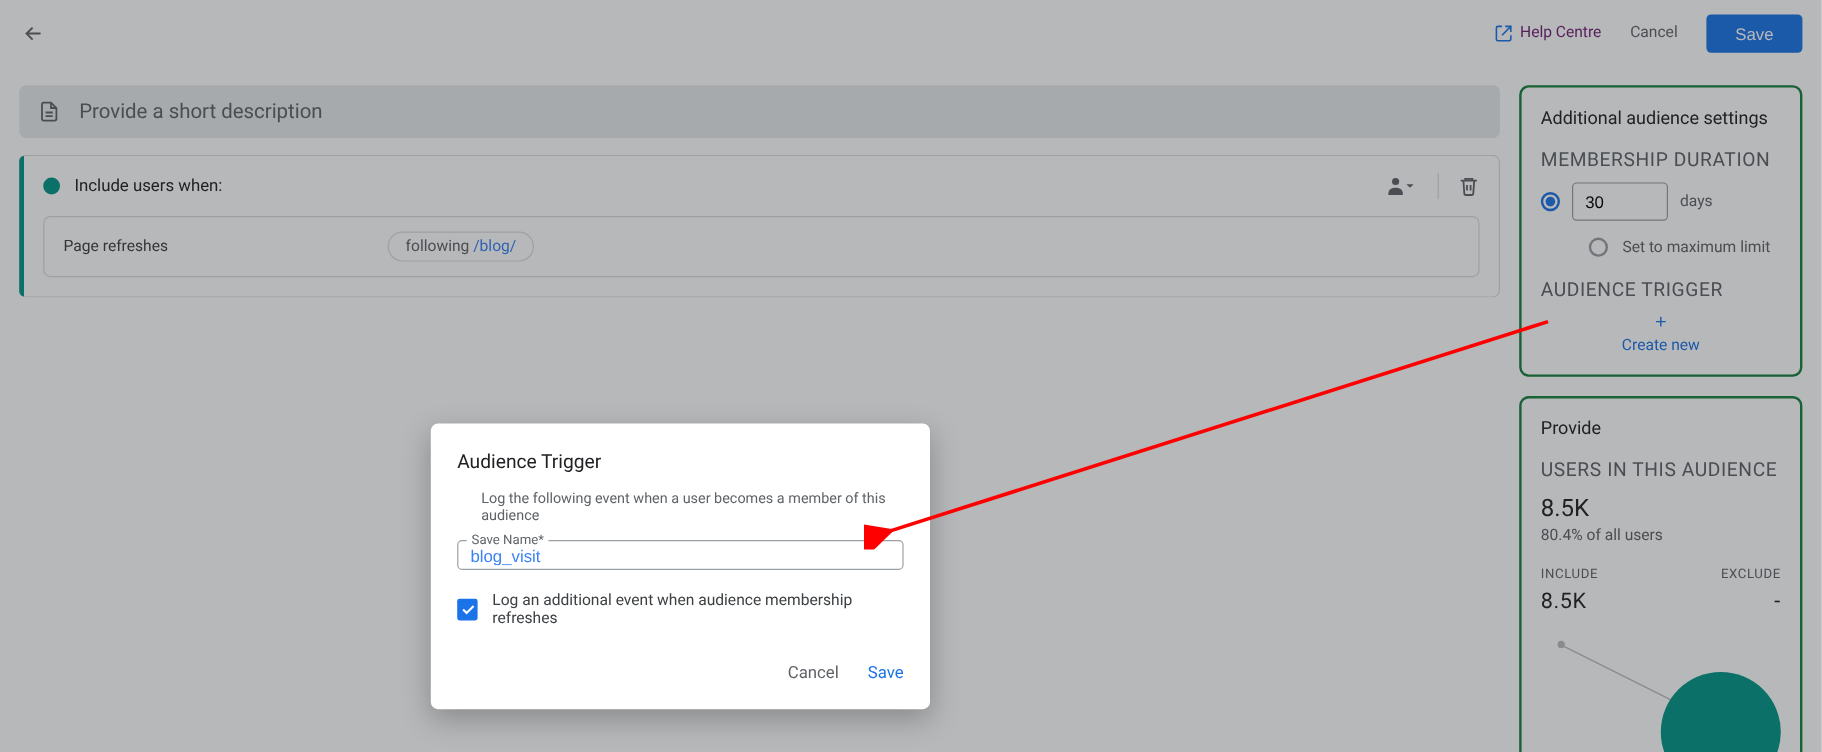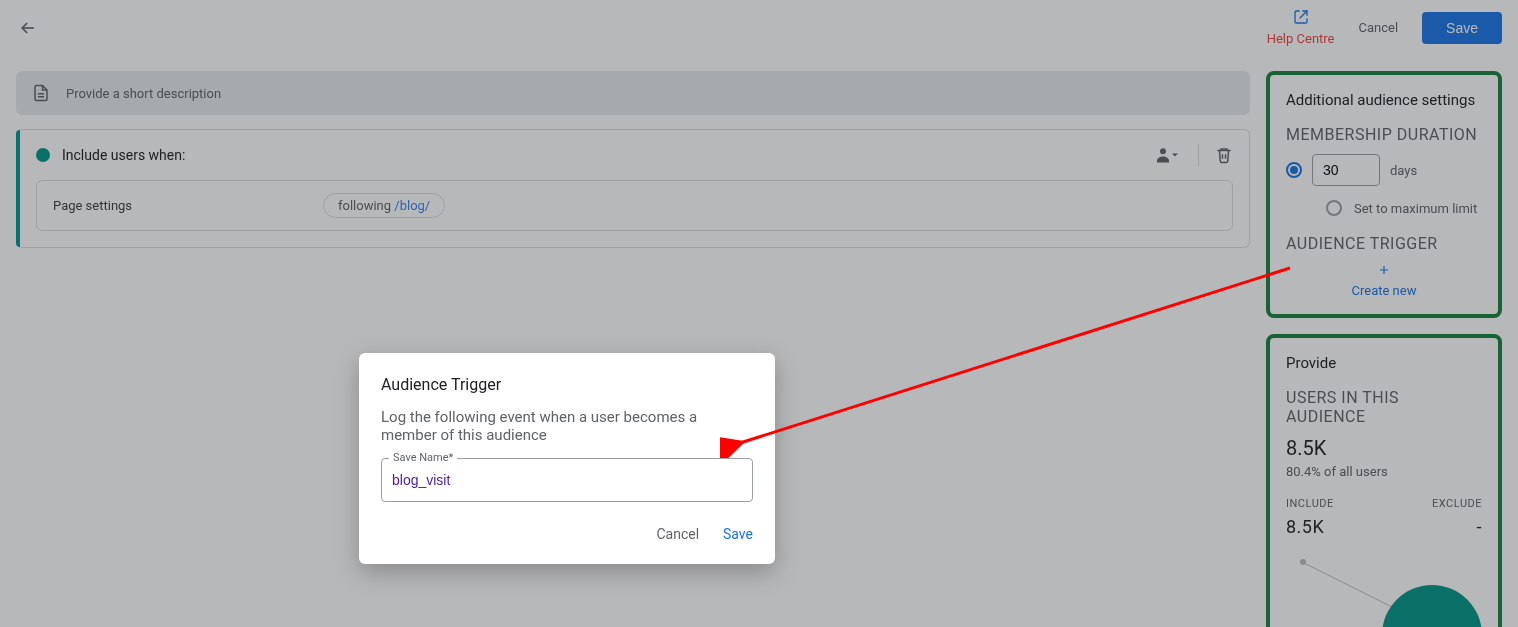--- a/index.html
+++ b/index.html
@@ -18,30 +18,30 @@
     height: 55px;
     display: flex;
     align-items: center;
     padding: 0 16px;
     position: relative;
   }
   .back-btn { width: 24px; height: 24px; display:flex; align-items:center; justify-content:center; color:#5f6368; cursor:pointer; margin-right:20px;}
   .title { font-size: 18px; color:#202124; }
   .title .blur { filter: blur(3px); color:#888;}
   .header-right { margin-left:auto; display:flex; align-items:center; gap:24px;}
-  .help-link { color:#ef4444; font-size:13px; display:flex; align-items:center; gap:6px; cursor:pointer;flex-direction:column;}
+  .help-link { color:#701a75; font-size:13px; display:flex; align-items:center; gap:6px; cursor:pointer;}
   .cancel-link { color:#5f6368; font-size:13px; cursor:pointer;}
   .save-btn { background:#1a73e8; color:#fff; border:none; border-radius:4px; padding:8px 24px; font-size:14px; cursor:pointer;}
   .content { display:flex; padding:16px; gap:16px; align-items:flex-start;}
   .left-col { flex:1; position:relative;}
   .desc-bar {
     background:#e8eaed; border-radius:6px; height:44px; display:flex; align-items:center;
     padding:0 16px; color:#5f6368; gap:16px;
   }
-  .desc-placeholder { color:#5f6368; font-size:13px;}
+  .desc-placeholder { color:#5f6368; font-size:17px;}
   .condition-card {
     margin-top:14px; border:1px solid #dadce0; border-left:4px solid #008080; 
     border-radius:6px; background:#fff; padding:0;
   }
   
   .condition-card { border-left:none; position:relative;}
   .condition-card::before {
     content:""; position:absolute; left:0; top:0; bottom:0; width:4px;
     background:#009688; border-radius:6px 0 0 6px;
   }
@@ -50,28 +50,28 @@
   .cond-title { font-size:14px; color:#202124;}
   .cond-actions { margin-left:auto; display:flex; align-items:center; gap:16px; color:#5f6368;}
   .divider-v { width:1px; height:22px; background:#dadce0;}
   .cond-body { margin:0 16px 16px 20px; border:1px solid #dadce0; border-radius:6px;
     display:flex; align-items:center; padding:12px 16px; gap:40px;}
   .cond-label { width:230px; color:#3c4043; font-size:13px;}
   .chip { border:1px solid #dadce0; border-radius:16px; padding:4px 14px; font-size:13px; color:#5f6368;}
   .chip .val { color:#3b82f6;}
   
   .right-col { width:236px; display:flex; flex-direction:column; gap:16px;}
-  .panel { border:4px solid #15803d; border-radius:8px; padding:16px; background:#fff;}
+  .panel { border:2px solid #15803d; border-radius:8px; padding:16px; background:#fff;}
   .panel h3 { margin:0 0 16px 0; font-size:15px; color:#202124; font-weight:400;}
   .section-label { font-size:16px; letter-spacing:0.5px; color:#5f6368; text-transform:uppercase; margin-bottom:10px;}
   .duration-row { display:flex; align-items:center; gap:10px; margin-bottom:14px;}
   .radio { width:16px; height:16px; border-radius:50%; border:2px solid #1a73e8; display:inline-flex; align-items:center; justify-content:center;}
   .radio.checked::after { content:""; width:8px; height:8px; border-radius:50%; background:#1a73e8;}
   .radio-empty { width:16px; height:16px; border-radius:50%; border:2px solid #9aa0a6; display:inline-block;}
-  .dur-input { width:68px; height:32px; border:1px solid #9aa0a6; border-radius:4px; text-align:left; padding:0 10px; font-size:14px;}
+  .dur-input { width:80px; height:32px; border:1px solid #9aa0a6; border-radius:4px; text-align:left; padding:0 10px; font-size:14px;}
   .days-label { font-size:13px; color:#5f6368;}
   .max-row { display:flex; align-items:center; gap:12px; color:#5f6368; font-size:13px; margin-bottom:18px;margin-left:40px;}
   .create-new { color:#1a73e8; font-size:13px; display:flex; align-items:center; gap:6px; cursor:pointer;flex-direction:column;}
   .summary-panel .big { font-size:20px; color:#202124; margin:4px 0;}
   .summary-panel .sub { font-size:13px; color:#5f6368; margin-bottom:18px;}
   .inc-ex-row { display:flex; justify-content:space-between; font-size:11px; letter-spacing:0.5px; color:#5f6368;}
   .inc-val { font-size:18px; color:#202124; margin-top:6px;}
   .chart-area { position:relative; height:120px; margin-top:8px;}
   .big-circle { position:absolute; right:0; bottom:-20px; width:100px; height:100px; border-radius:50%; background:#009688;}
   .small-dot { position:absolute; left:14px; top:14px; width:6px; height:6px; border-radius:50%; background:#bdbdbd;}
@@ -79,25 +79,25 @@
 
   
   .scrim {
     position:absolute; inset:0; background:rgba(32,33,36,0.32);
   }
   .modal {
     position:absolute; left:359px; top:353px; width:416px; background:#fff;
     border-radius:6px; box-shadow:0 8px 24px rgba(0,0,0,0.25); padding:22px 22px 16px 22px;
   }
   .modal h4 { margin:0 0 14px 0; font-size:16px; font-weight:400; color:#202124;}
-  .modal .hint { font-size:15px; color:#5f6368; margin-bottom:14px;}
+  .modal .hint { font-size:12px; color:#5f6368; margin-bottom:14px;margin-left:20px;}
   .field { position:relative; margin-bottom:18px;}
   .field input {
-    width:100%; height:44px; border:1px solid #9aa0a6; border-radius:4px;
-    padding:0 10px; font-size:14px; color:#4c1d95;
+    width:100%; height:25px; border:1px solid #9aa0a6; border-radius:4px;
+    padding:0 10px; font-size:14px; color:#3b82f6;
   }
   .field label {
     position:absolute; top:-7px; left:8px; background:#fff; padding:0 4px;
     font-size:11px; color:#5f6368;
   }
   .check-row { display:flex; align-items:center; gap:12px; font-size:13px; color:#3c4043; margin-bottom:24px;}
   .checkbox { width:18px; height:18px; background:#1a73e8; border-radius:2px; display:flex; align-items:center; justify-content:center; color:#fff;}
   .modal-actions { display:flex; justify-content:flex-end; gap:24px;}
   .modal-cancel { color:#5f6368; font-size:14px; cursor:pointer; padding:6px 0;}
   .modal-save { color:#1a73e8; font-size:14px; cursor:pointer; padding:6px 0;}
@@ -161,21 +161,21 @@
             <svg width="18" height="18" viewBox="0 0 24 24" fill="none" stroke="#5f6368" stroke-width="2">
                 <path d="M3 6h18"></path>
                 <path d="M8 6V4h8v2"></path>
                 <path d="M6 6l1 14a2 2 0 0 0 2 2h6a2 2 0 0 0 2-2l1-14"></path>
                 <path d="M10 11v6M14 11v6"></path>
               </svg>
           </span>
         </div>
       </div>
       <div class="cond-body">
-        <div class="cond-label">Page settings</div>
+        <div class="cond-label">Page refreshes</div>
         <div class="chip">
           <span>following </span><span class="val">/blog/</span>
         </div>
       </div>
     </div>
   </div>
 
   <div class="right-col">
     <div class="panel">
       <h3>Additional audience settings</h3>
@@ -224,20 +224,28 @@
 
 <div class="scrim"></div>
 
 <div class="modal">
   <h4>Audience Trigger</h4>
   <div class="hint">Log the following event when a user becomes a member of this audience</div>
   <div class="field">
     <label>Save Name*</label>
     <input value="blog_visit" style="">
   </div>
+  <div class="check-row">
+    <span class="checkbox">
+      <svg width="14" height="14" viewBox="0 0 24 24" fill="none" stroke="#fff" stroke-width="3">
+          <path d="M5 12l5 5L20 7"></path>
+        </svg>
+    </span>
+    <span>Log an additional event when audience membership refreshes</span>
+  </div>
   <div class="modal-actions">
     <span class="modal-cancel">Cancel</span>
     <span class="modal-save">Save</span>
   </div>
 </div>
 
 <svg class="arrow-svg">
   <defs>
     <marker id="ah" markerWidth="12" markerHeight="12" refX="2" refY="6" orient="auto">
       <path d="M12 0 L0 6 L12 12 z" fill="red"></path>

